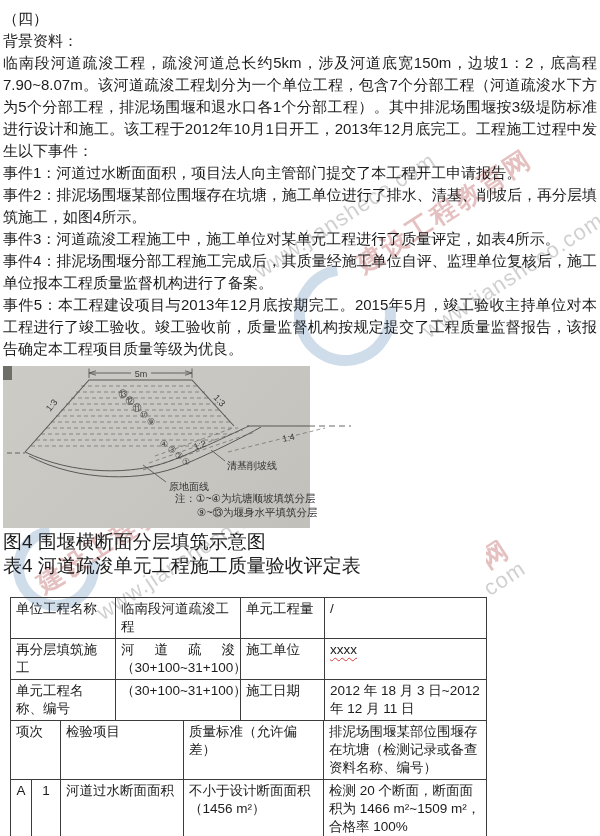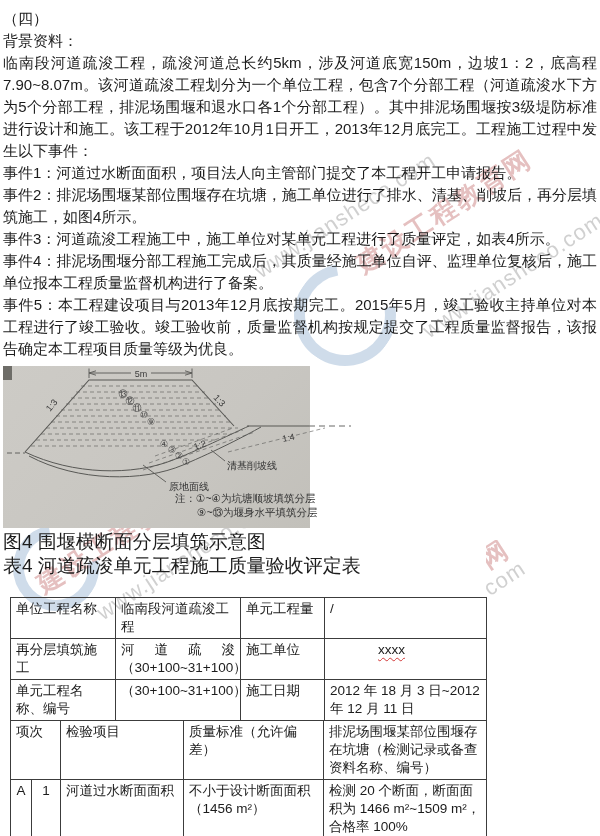--- a/index.html
+++ b/index.html
@@ -21,21 +21,21 @@
   .photo{position:relative;width:307px;height:162px;margin:6px 0 0 0;
          background:linear-gradient(135deg,#cdcbc6 0%,#c8c6c1 60%,#c2c0ba 100%);}
   .photo .corner{position:absolute;left:0;top:0;width:9px;height:14px;background:#6e6d68;}
   svg text{font-family:"Liberation Sans","DejaVu Sans",sans-serif;}
   
   table{border-collapse:collapse;table-layout:fixed;margin-left:7px;}
   td{border:1px solid #3c3c3c;font-size:13.5px;line-height:18px;
      padding:2px 5px;vertical-align:top;overflow:hidden;}
   .t-outer{border:1.5px solid #2e2e2e;}
   .justify-line{text-align:justify;text-align-last:justify;}
-  .wavy{text-decoration:underline wavy #d23a3a;text-decoration-thickness:1px;text-underline-offset:3px;margin-left:48px;}
+  .wavy{text-decoration:underline wavy #d23a3a;text-decoration-thickness:1px;text-underline-offset:3px;}
   .cc{text-align:center;}
 </style>
 </head>
 <body>
 
 <div class="page">
 
   <span class="wm wm-url rot" style="left:250px;top:262px;">www.jiansheco.com</span>
   <span class="wm wm-cn rot" style="left:350px;top:252px;">建设工程教育网</span>
   <span class="wm wm-url rot" style="left:418px;top:322px;">www.jiansheco.com</span>

